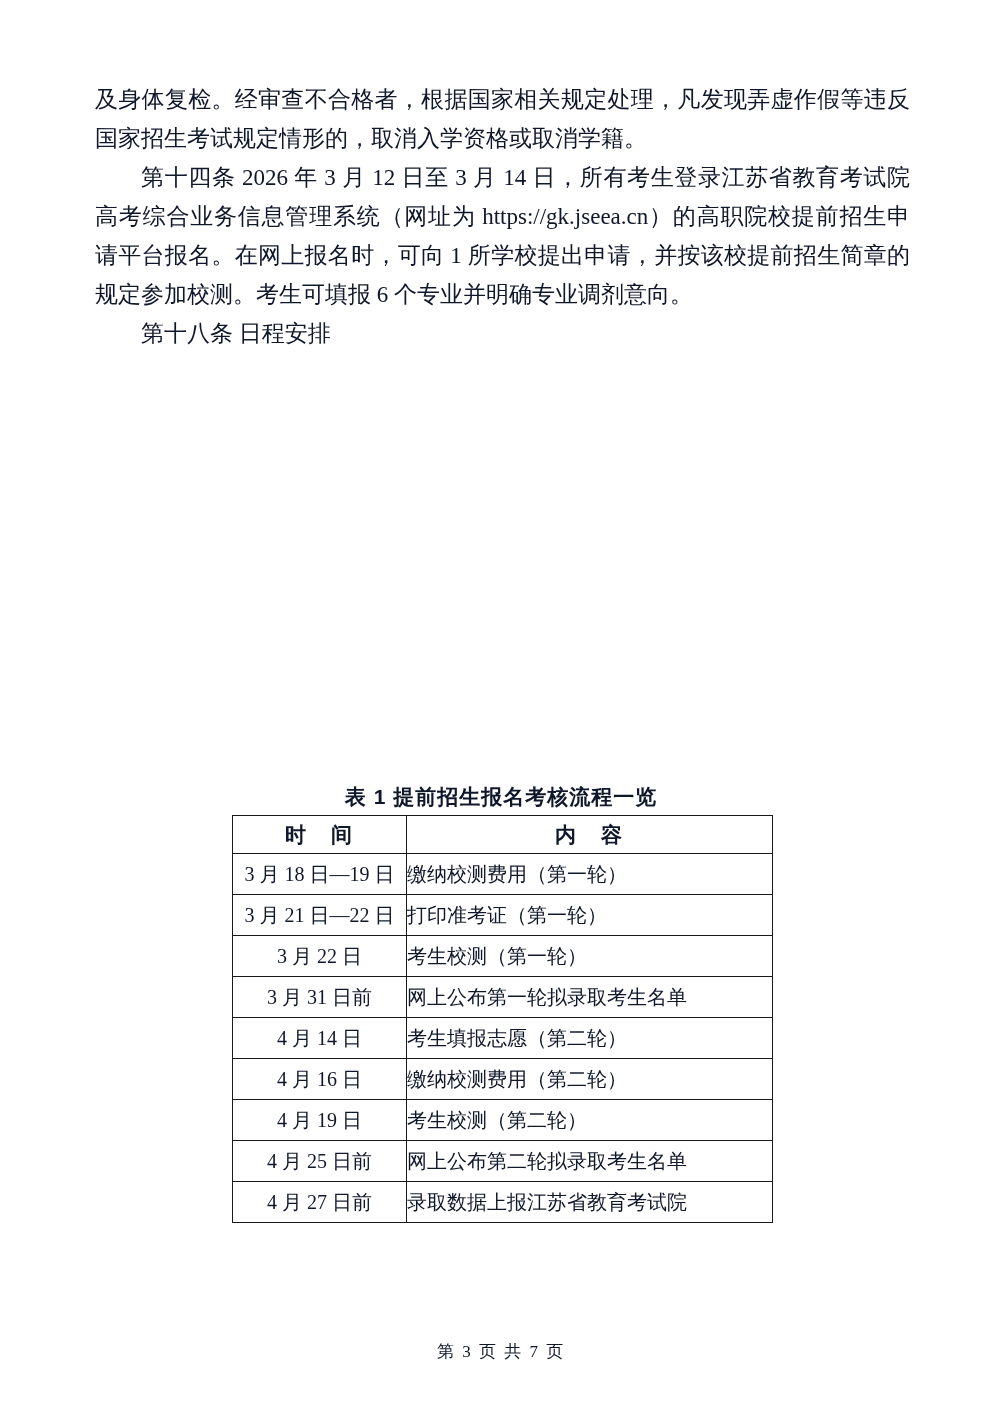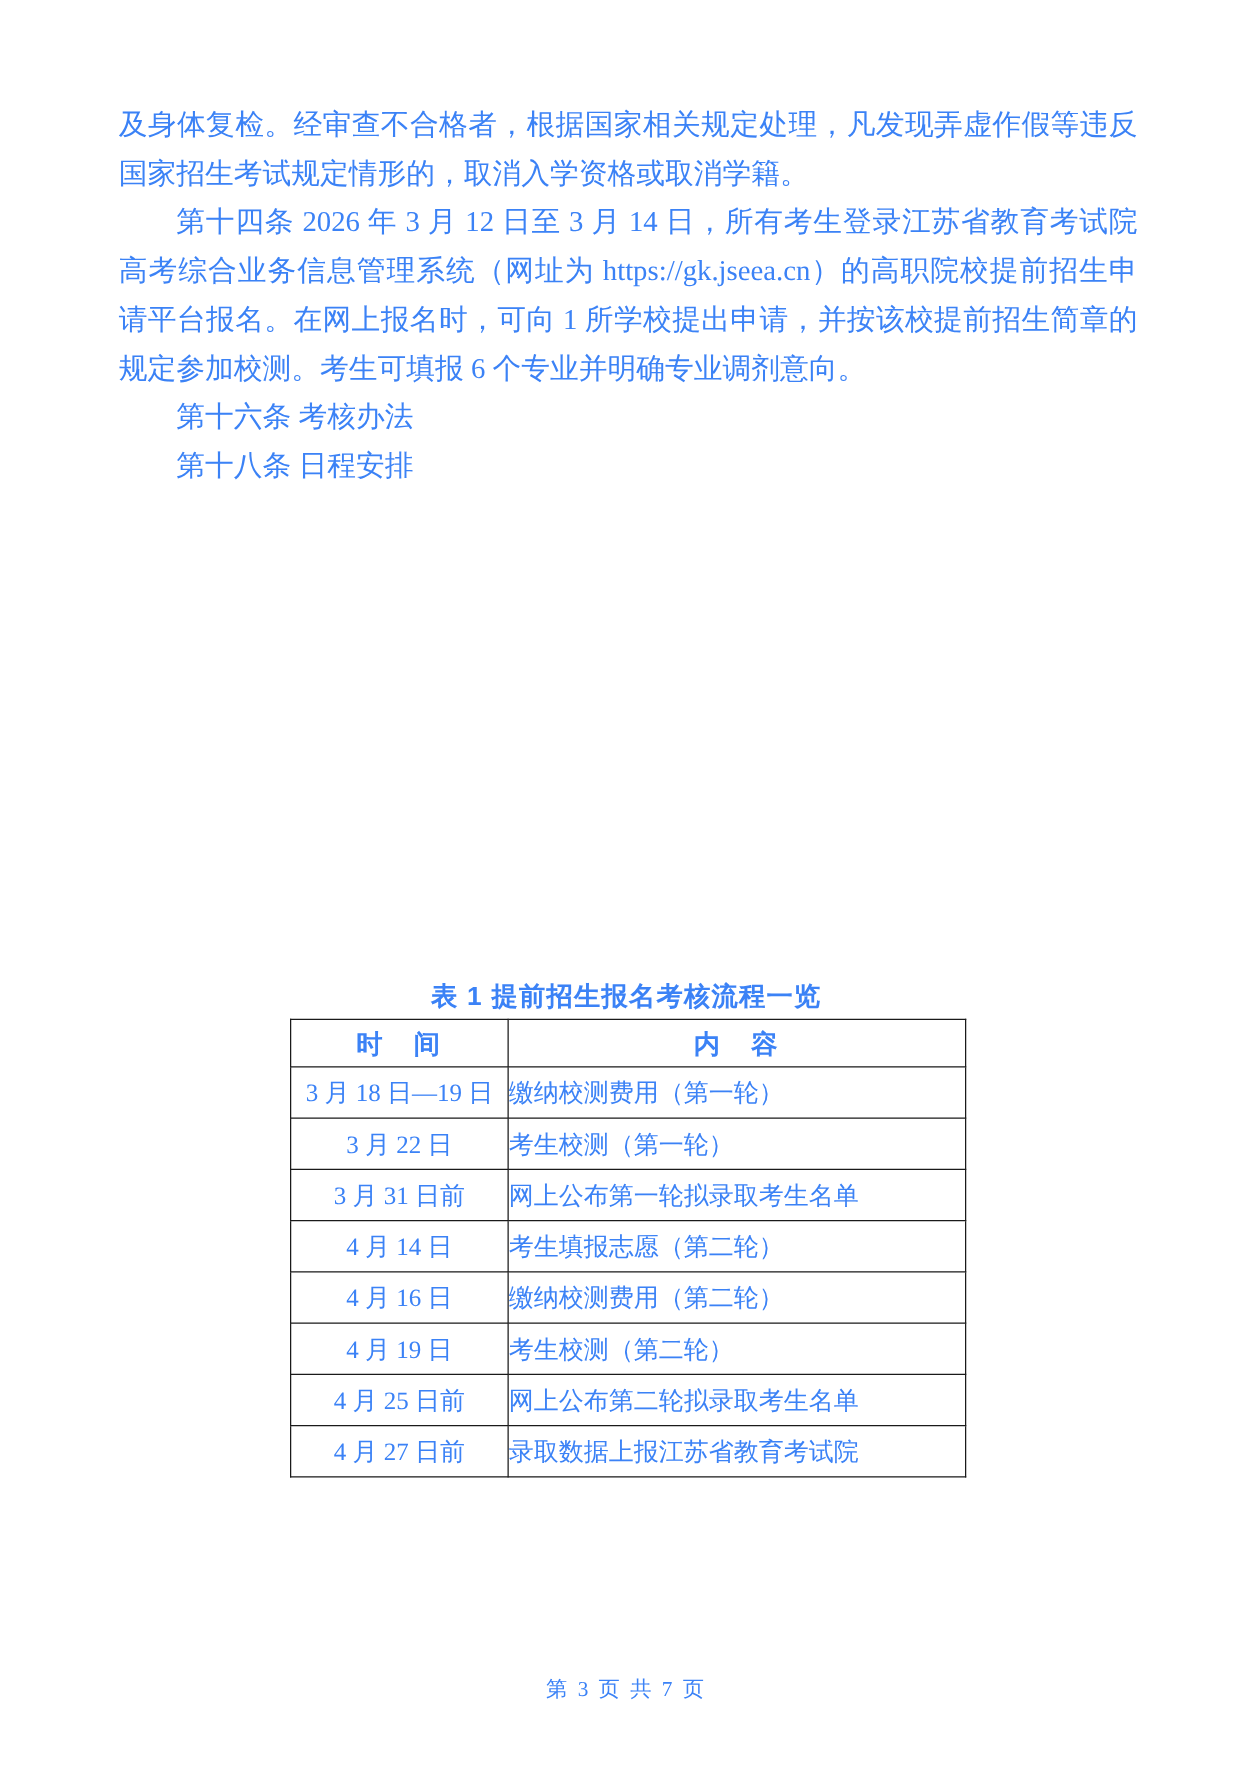--- a/index.html
+++ b/index.html
@@ -5,21 +5,21 @@
   html, body {
     margin: 0;
     padding: 0;
     background: #ffffff;
   }
   .page {
     position: relative;
     width: 1002px;
     height: 1424px;
     background: #ffffff;
-    color: #3b82f6;
+    color: #0f172a;
     font-family: "Liberation Serif", "DejaVu Serif", serif;
     overflow: hidden;
   }
   .body-text {
     position: absolute;
     left: 95px;
     right: 92px;
     top: 80px;
   }
   .para {
@@ -91,41 +91,44 @@
   }
 </style>
 </head>
 <body>
 
 <div class="page">
 
   <div class="body-text">
     <p class="para no-indent">及身体复检。经审查不合格者，根据国家相关规定处理，凡发现弄虚作假等违反国家招生考试规定情形的，取消入学资格或取消学籍。</p>
     <p class="para">第十四条 2026 年 3 月 12 日至 3 月 14 日，所有考生登录江苏省教育考试院高考综合业务信息管理系统（网址为 https://gk.jseea.cn）的高职院校提前招生申请平台报名。在网上报名时，可向 1 所学校提出申请，并按该校提前招生简章的规定参加校测。考生可填报 6 个专业并明确专业调剂意向。</p>
-    <p class="para">第十六条 考核办法</p>
     <p class="para">第十八条  日程安排</p>
   </div>
 
   <div class="table-title">表 1  提前招生报名考核流程一览</div>
 
   <table class="schedule">
     <colgroup>
       <col class="c-time">
       <col class="c-content">
     </colgroup>
     <thead>
       <tr>
         <th>时　间</th>
         <th>内　容</th>
       </tr>
     </thead>
     <tbody>
       <tr>
         <td class="cell-time">3 月 18 日—19 日</td>
         <td class="cell-content">缴纳校测费用（第一轮）</td>
+      </tr>
+      <tr>
+        <td class="cell-time">3 月 21 日—22 日</td>
+        <td class="cell-content">打印准考证（第一轮）</td>
       </tr>
       <tr>
         <td class="cell-time">3 月 22 日</td>
         <td class="cell-content">考生校测（第一轮）</td>
       </tr>
       <tr>
         <td class="cell-time">3 月 31 日前</td>
         <td class="cell-content">网上公布第一轮拟录取考生名单</td>
       </tr>
       <tr>

